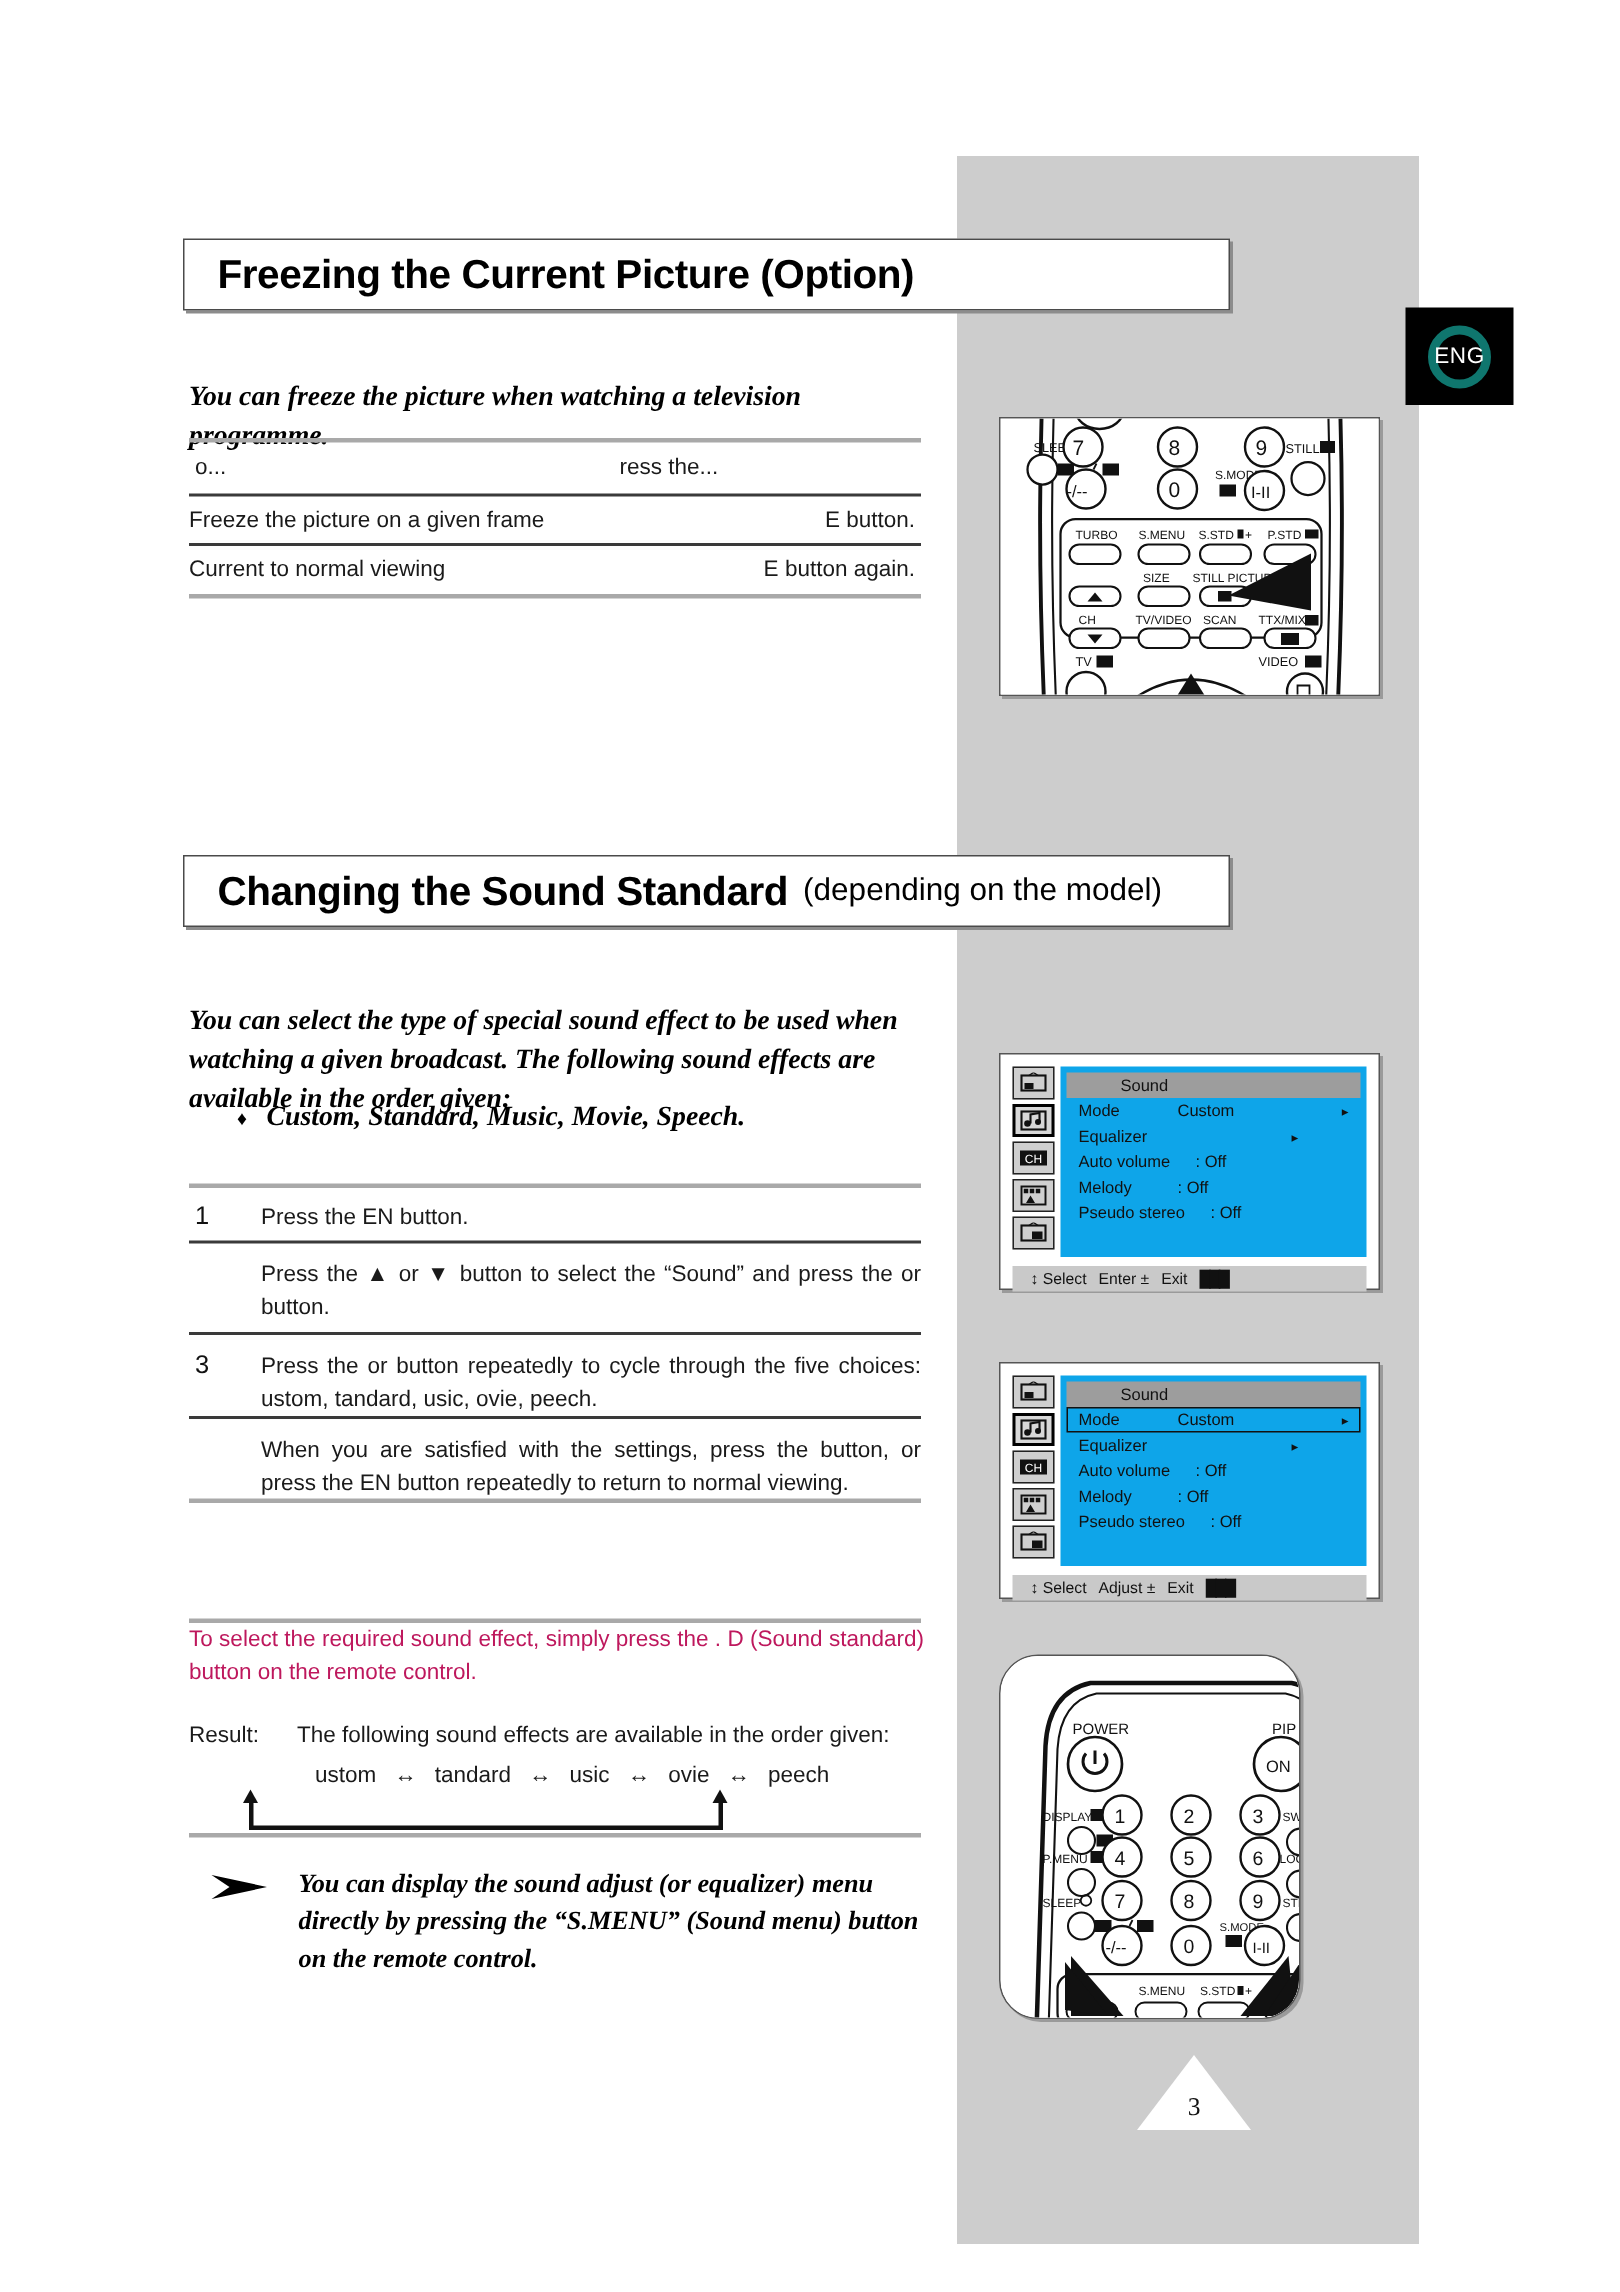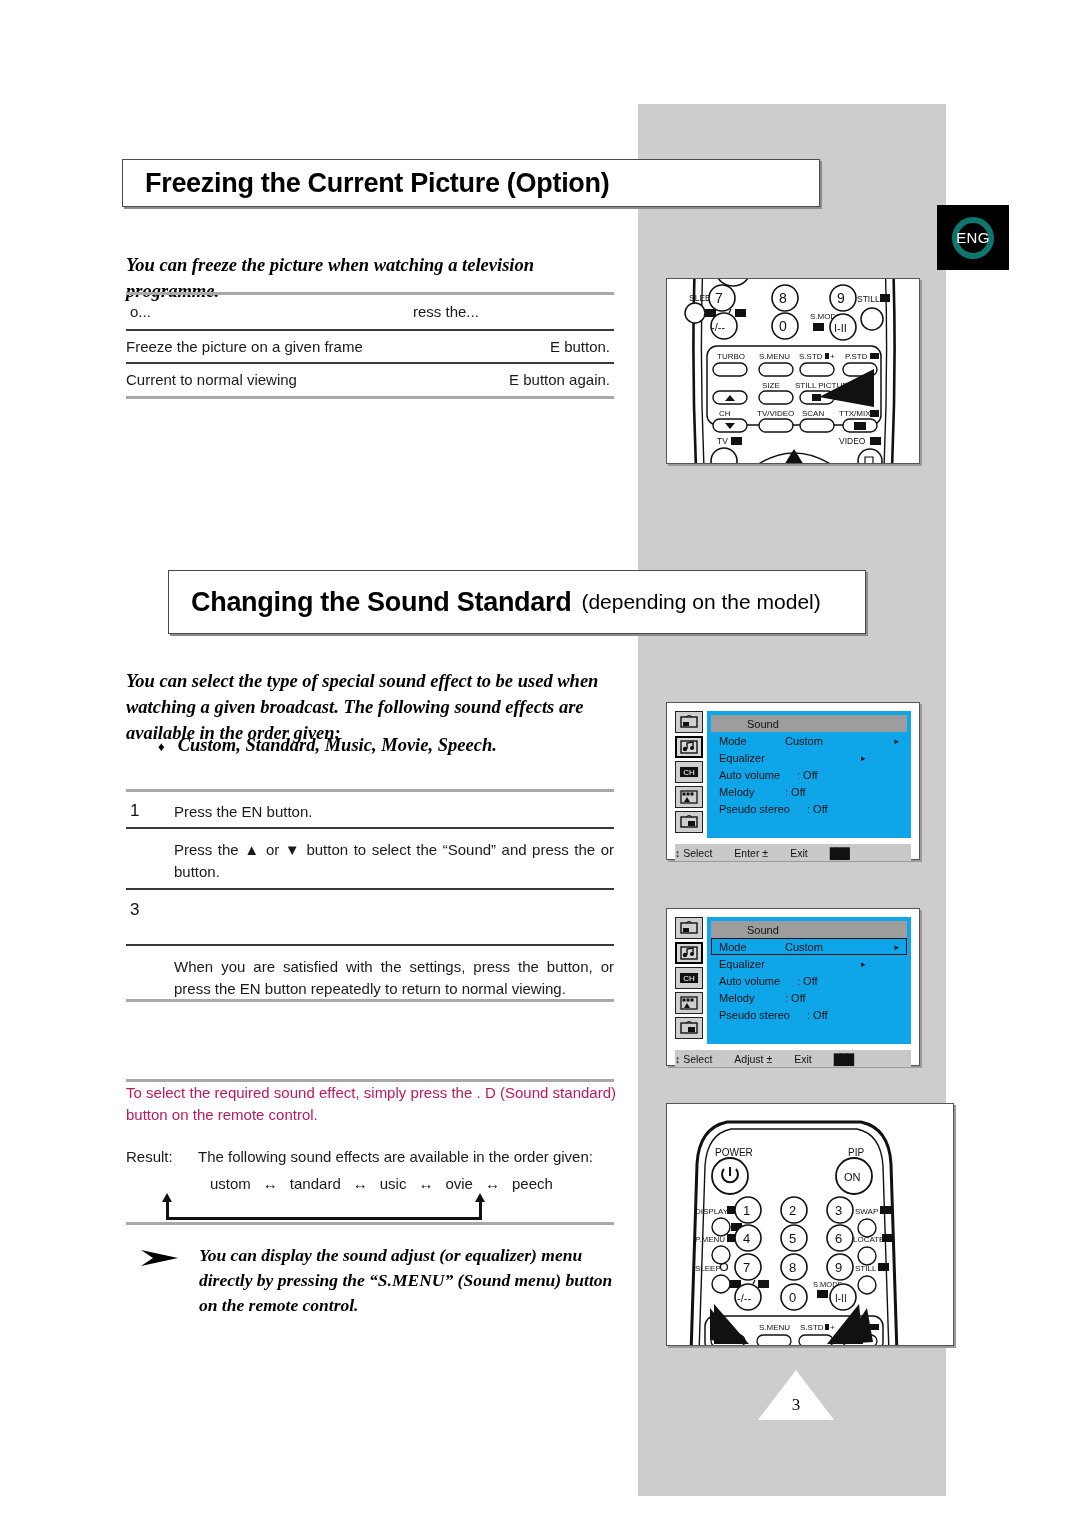--- a/index.html
+++ b/index.html
@@ -57,21 +57,21 @@
     font-size: 27px; font-weight: bold; color: #000;
     letter-spacing: -0.3px;
     white-space: nowrap;
   }
   .heading-sub {
     font-size: 21px; font-weight: normal; color: #000;
     margin-left: 10px; white-space: nowrap;
   }
 
   #h1box { left: 122px; top: 159px; width: 698px; height: 48px; }
-  #h2box { left: 122px; top: 570px; width: 698px; height: 64px; margin-left: 46px; }
+  #h2box { left: 122px; top: 570px; width: 698px; height: 48px; }
 
   
   .intro {
     position: absolute;
     font-family: "Liberation Serif", serif;
     font-weight: bold; font-style: italic;
     font-size: 18.5px; color: #000; line-height: 26px;
   }
   #intro1 { left: 126px; top: 252px; width: 500px; }
   #intro2 { left: 126px; top: 668px; width: 500px; }
@@ -170,33 +170,33 @@
     height: 17px; font-size: 11px; color: #111;
     display: flex; align-items: center; padding-left: 8px; position: relative;
   }
   .osd-line .lbl { width: 66px; }
   .osd-line .val { }
   .osd-line .caret { position: absolute; right: 8px; font-size: 9px; }
   .osd-line .caret-mid { position: absolute; left: 150px; font-size: 9px; }
   .osd-line.hl { outline: 1.5px solid #111; outline-offset: -1px; }
   .osd-foot {
     margin-top: 6px; background: #c9c9c9; height: 17px;
-    display: flex; align-items: center; gap: 22px;
-    padding-left: 0; font-size: 10.5px; color: #111;
+    display: flex; align-items: center; gap: 8px;
+    padding-left: 12px; font-size: 10.5px; color: #111;
   }
   .osd-foot .bars { letter-spacing: -1px; }
 
   
   .remote-box {
     position: absolute; background: #ffffff;
     border: 1px solid #555; box-shadow: 2px 2px 0 #9a9a9a;
     overflow: hidden;
   }
   #remote1 { left: 666px; top: 278px; width: 254px; height: 186px; }
-  #remote2 { left: 666px; top: 1103px; width: 288px; height: 243px; }
+  #remote2 { left: 666px; top: 1103px; width: 201px; height: 243px; border-radius: 26px; }
 </style>
 </head>
 <body>
 
 <div class="page">
 
   <div class="grey-panel"></div>
 
   <div class="eng-badge">
     <div class="ring">ENG</div>
@@ -254,20 +254,21 @@
   <div class="steps" style="top:830px;">
     <div class="step">
       <div class="step-num"></div>
       <div class="step-txt">Press the ▲ or ▼ button to select the “Sound” and press the    or button.</div>
     </div>
   </div>
   <div class="rule-thin" style="left:126px; top:888px; width:488px;"></div>
   <div class="steps" style="top:891px;">
     <div class="step">
       <div class="step-num">3</div>
+      <div class="step-txt">Press the      or     button repeatedly to cycle through the five choices:  ustom,  tandard,  usic,  ovie,  peech.</div>
     </div>
   </div>
   <div class="rule-thin" style="left:126px; top:944px; width:488px;"></div>
   <div class="steps" style="top:947px;">
     <div class="step">
       <div class="step-num"></div>
       <div class="step-txt">When you are satisfied with the settings, press the       button, or press the  EN   button repeatedly to return to normal viewing.</div>
     </div>
   </div>
   <div class="rule-thick" style="left:126px; top:999px; width:488px;"></div>

